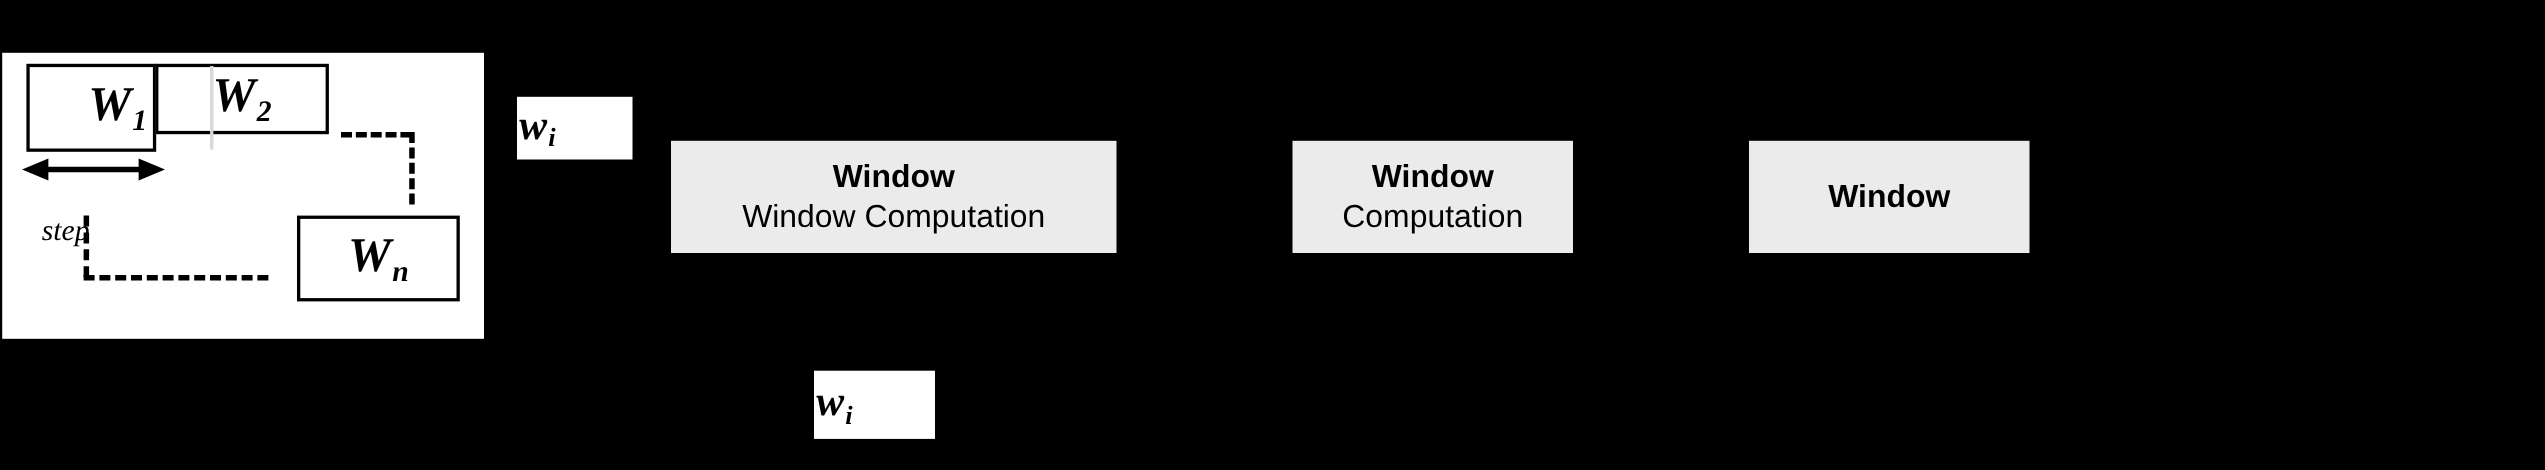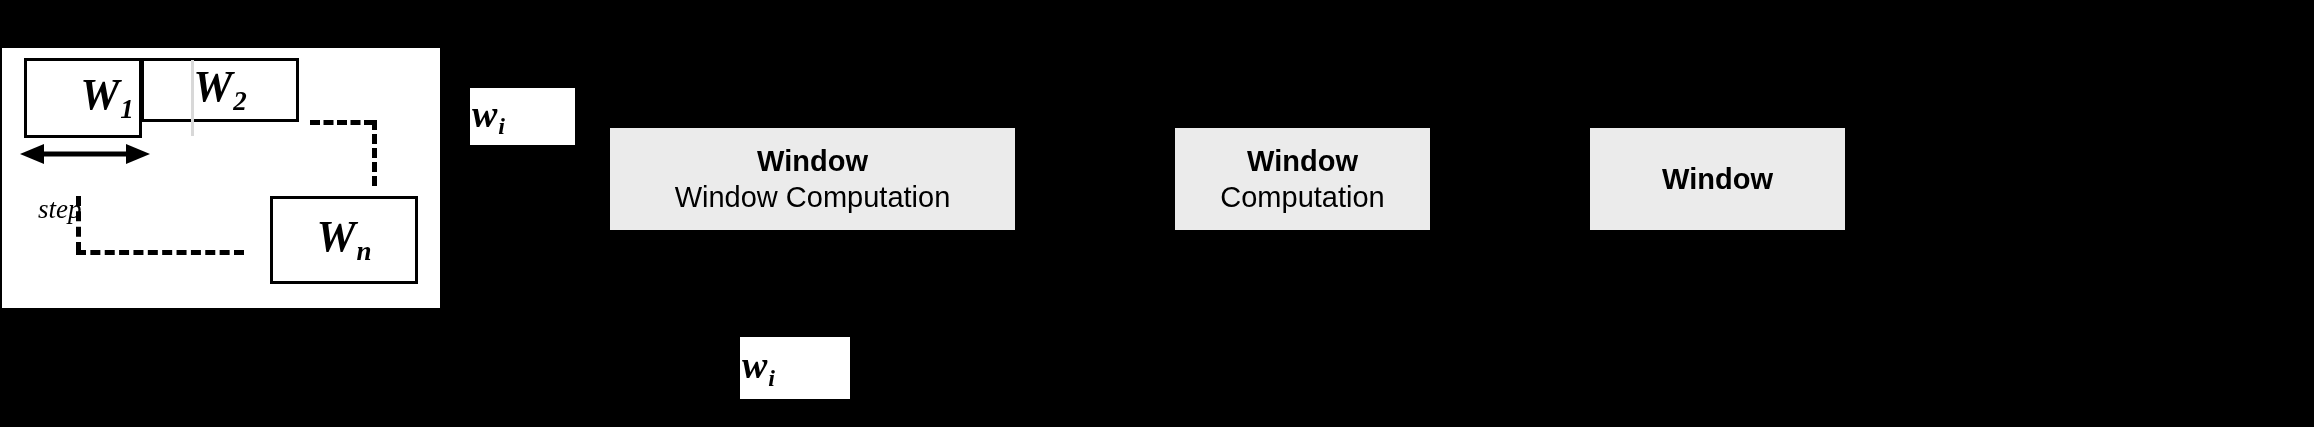--- a/index.html
+++ b/index.html
@@ -32,21 +32,21 @@
     position: absolute;
     background: #ffffff;
     border: 3px solid #000000;
     box-sizing: border-box;
     display: flex;
     align-items: center;
     justify-content: center;
   }
   .win-box-w1 { left: 22px;  top: 10px;  width: 118px; height: 80px; padding-left: 48px; }
   .win-box-w2 { left: 139px; top: 10px;  width: 158px; height: 64px; }
-  .win-box-wn { left: 268px; top: 148px; width: 148px; height: 88px; }
+  .win-box-wn { left: 268px; top: 148px; width: 148px; height: 78px; }
 
   
   .w2-ghost-line {
     position: absolute;
     left: 189px;
     top: 12px;
     width: 3px;
     height: 76px;
     background: #d8d8d8;
   }

